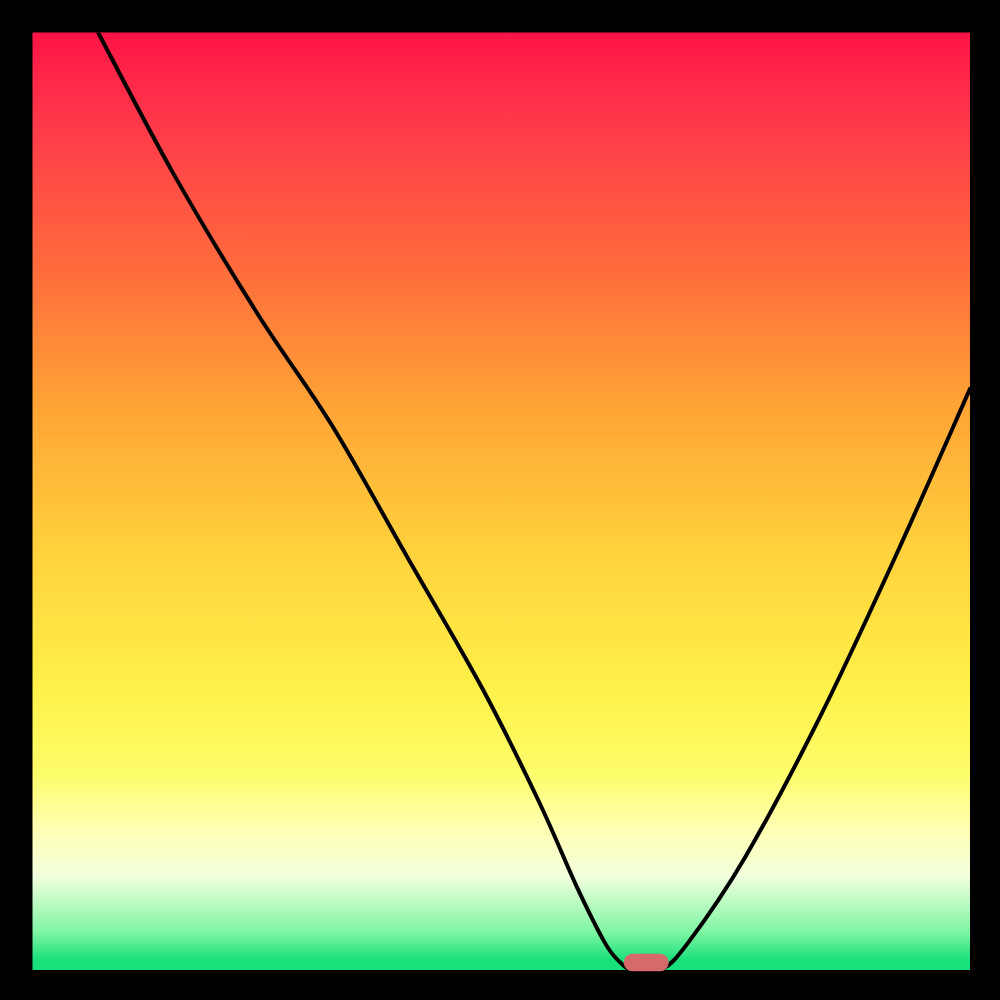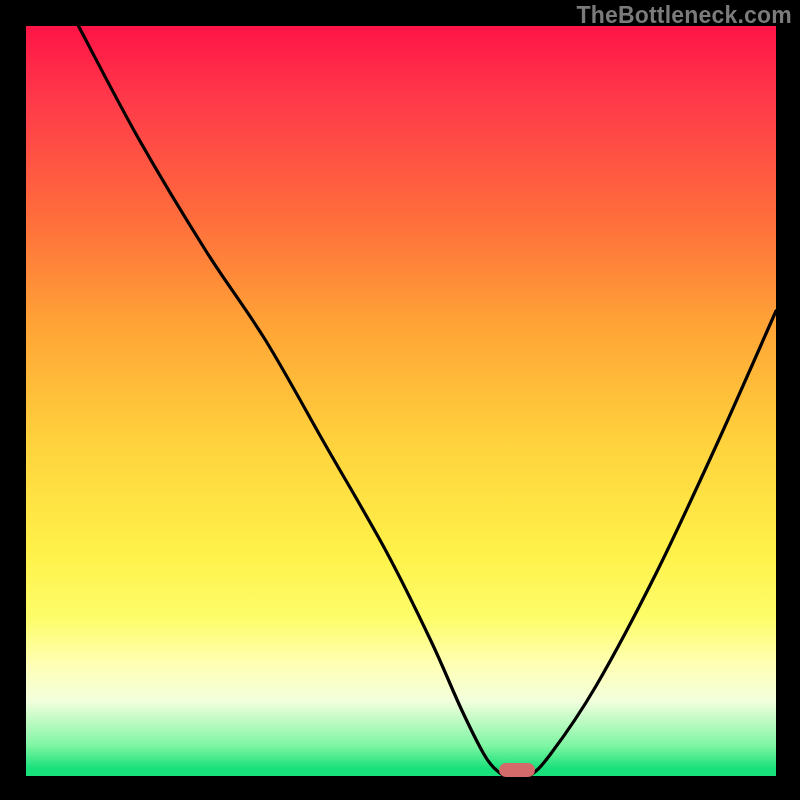--- a/index.html
+++ b/index.html
@@ -66,21 +66,20 @@
     background: #d46a6a;
     transform: translate(-50%, -50%);
     pointer-events: none;
   }
 </style>
 </head>
 <body>
 
 <div class="frame">
 
-  <div class="watermark">TheBottleneck.com</div>
 
   <div class="plot-area">
 
     <svg class="curve-svg" viewBox="0 0 750 750" preserveAspectRatio="none">
       <path fill="none" stroke="#000000" stroke-width="3.2" stroke-linecap="round" stroke-linejoin="round" d="M 52.50 0.00 C 62.50 18.75 91.25 75.00 112.50 112.50 C 133.75 150.00 158.75 191.25 180.00 225.00 C 201.25 258.75 220.00 282.50 240.00 315.00 C 260.00 347.50 280.00 385.00 300.00 420.00 C 320.00 455.00 342.50 492.50 360.00 525.00 C 377.50 557.50 392.50 588.75 405.00 615.00 C 417.50 641.25 426.25 663.75 435.00 682.50 C 443.75 701.25 451.88 717.50 457.50 727.50 C 463.13 737.50 465.00 738.75 468.75 742.50 C 472.50 746.25 474.38 748.75 480.00 750.00 C 485.63 751.25 495.00 753.75 502.50 750.00 C 510.00 746.25 513.75 742.50 525.00 727.50 C 536.25 712.50 552.50 690.00 570.00 660.00 C 587.50 630.00 610.00 587.50 630.00 547.50 C 650.00 507.50 670.00 463.75 690.00 420.00 C 710.00 376.25 740.00 307.50 750.00 285.00"></path>
     </svg>
 
     <div class="marker" style="left: 491.25px; top: 744px; background: rgb(212, 106, 106);"></div>
 
   </div>

